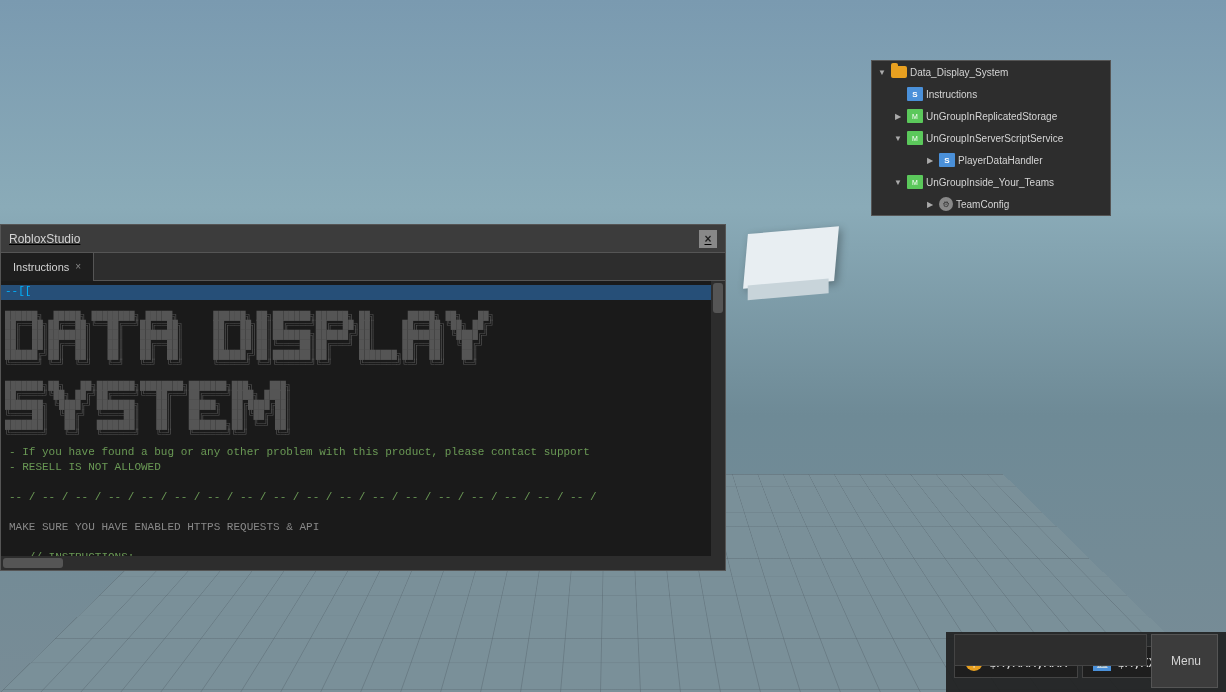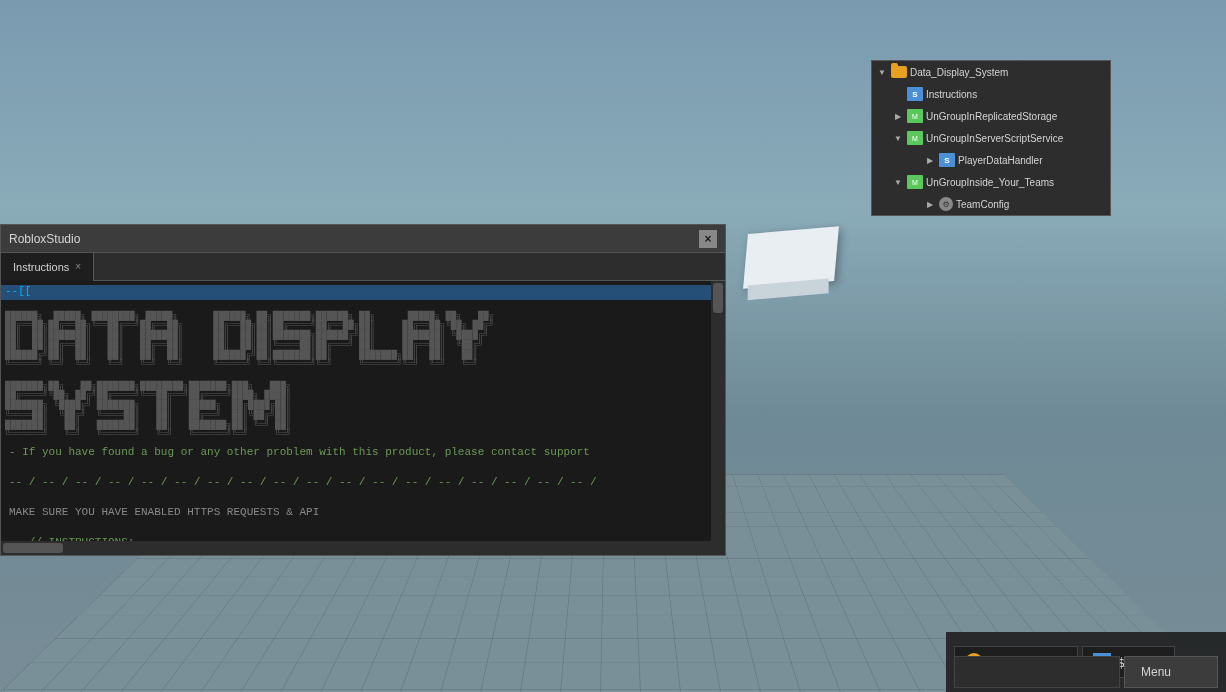--- a/index.html
+++ b/index.html
@@ -173,20 +173,21 @@
     }
 
     .dialog-titlebar {
       background: #3c3c3c;
       padding: 4px 8px;
       display: flex;
       align-items: center;
       justify-content: space-between;
       height: 28px;
       border-bottom: 1px solid #555;
+      text-decoration: underline;
     }
 
     .dialog-title {
       color: #d4d4d4;
       font-size: 12px;
     }
 
     .dialog-close-btn {
       width: 18px;
       height: 18px;
@@ -352,24 +353,24 @@
       justify-content: center;
       font-size: 10px;
       color: white;
     }
 
     .menu-btn {
       background: #3c3c3c;
       border: 1px solid #555;
       color: #d4d4d4;
       font-size: 12px;
-      padding: 8px 16px;
+      padding: 19px 16px;
       cursor: pointer;
-      width: 94px;
-      text-align: left;
+      width: 67px;
+      text-align: right;
     }
 
     .input-field {
       background: #2d2d2d;
       border: 1px solid #444;
       height: 32px;
       flex: 1;
     }
   </style>
 </head>
@@ -474,20 +475,23 @@
 ╚════██║  ╚██╔╝  ╚════██║   ██║   ██╔══╝  ██║╚██╔╝██║
 ███████║   ██║   ███████║   ██║   ███████╗██║ ╚═╝ ██║
 ╚══════╝   ╚═╝   ╚══════╝   ╚═╝   ╚══════╝╚═╝     ╚═╝</div>
     </div>
 
     <div style="padding: 6px 4px 0 4px;">
       <div class="code-line">
         <span class="line-content comment">- If you have found a bug or any other problem with this product, please contact support</span>
       </div>
       <div class="code-line">
+        <span class="line-content comment">- RESELL IS NOT ALLOWED</span>
+      </div>
+      <div class="code-line">
         <span class="line-content">&nbsp;</span>
       </div>
       <div class="code-line">
         <span class="line-content comment">-- / -- / -- / -- / -- / -- / -- / -- / -- / -- / -- / -- / -- / -- / -- / -- / -- / -- /</span>
       </div>
       <div class="code-line">
         <span class="line-content">&nbsp;</span>
       </div>
       <div class="code-line">
         <span class="line-content">MAKE SURE YOU HAVE ENABLED HTTPS REQUESTS &amp; API</span>

